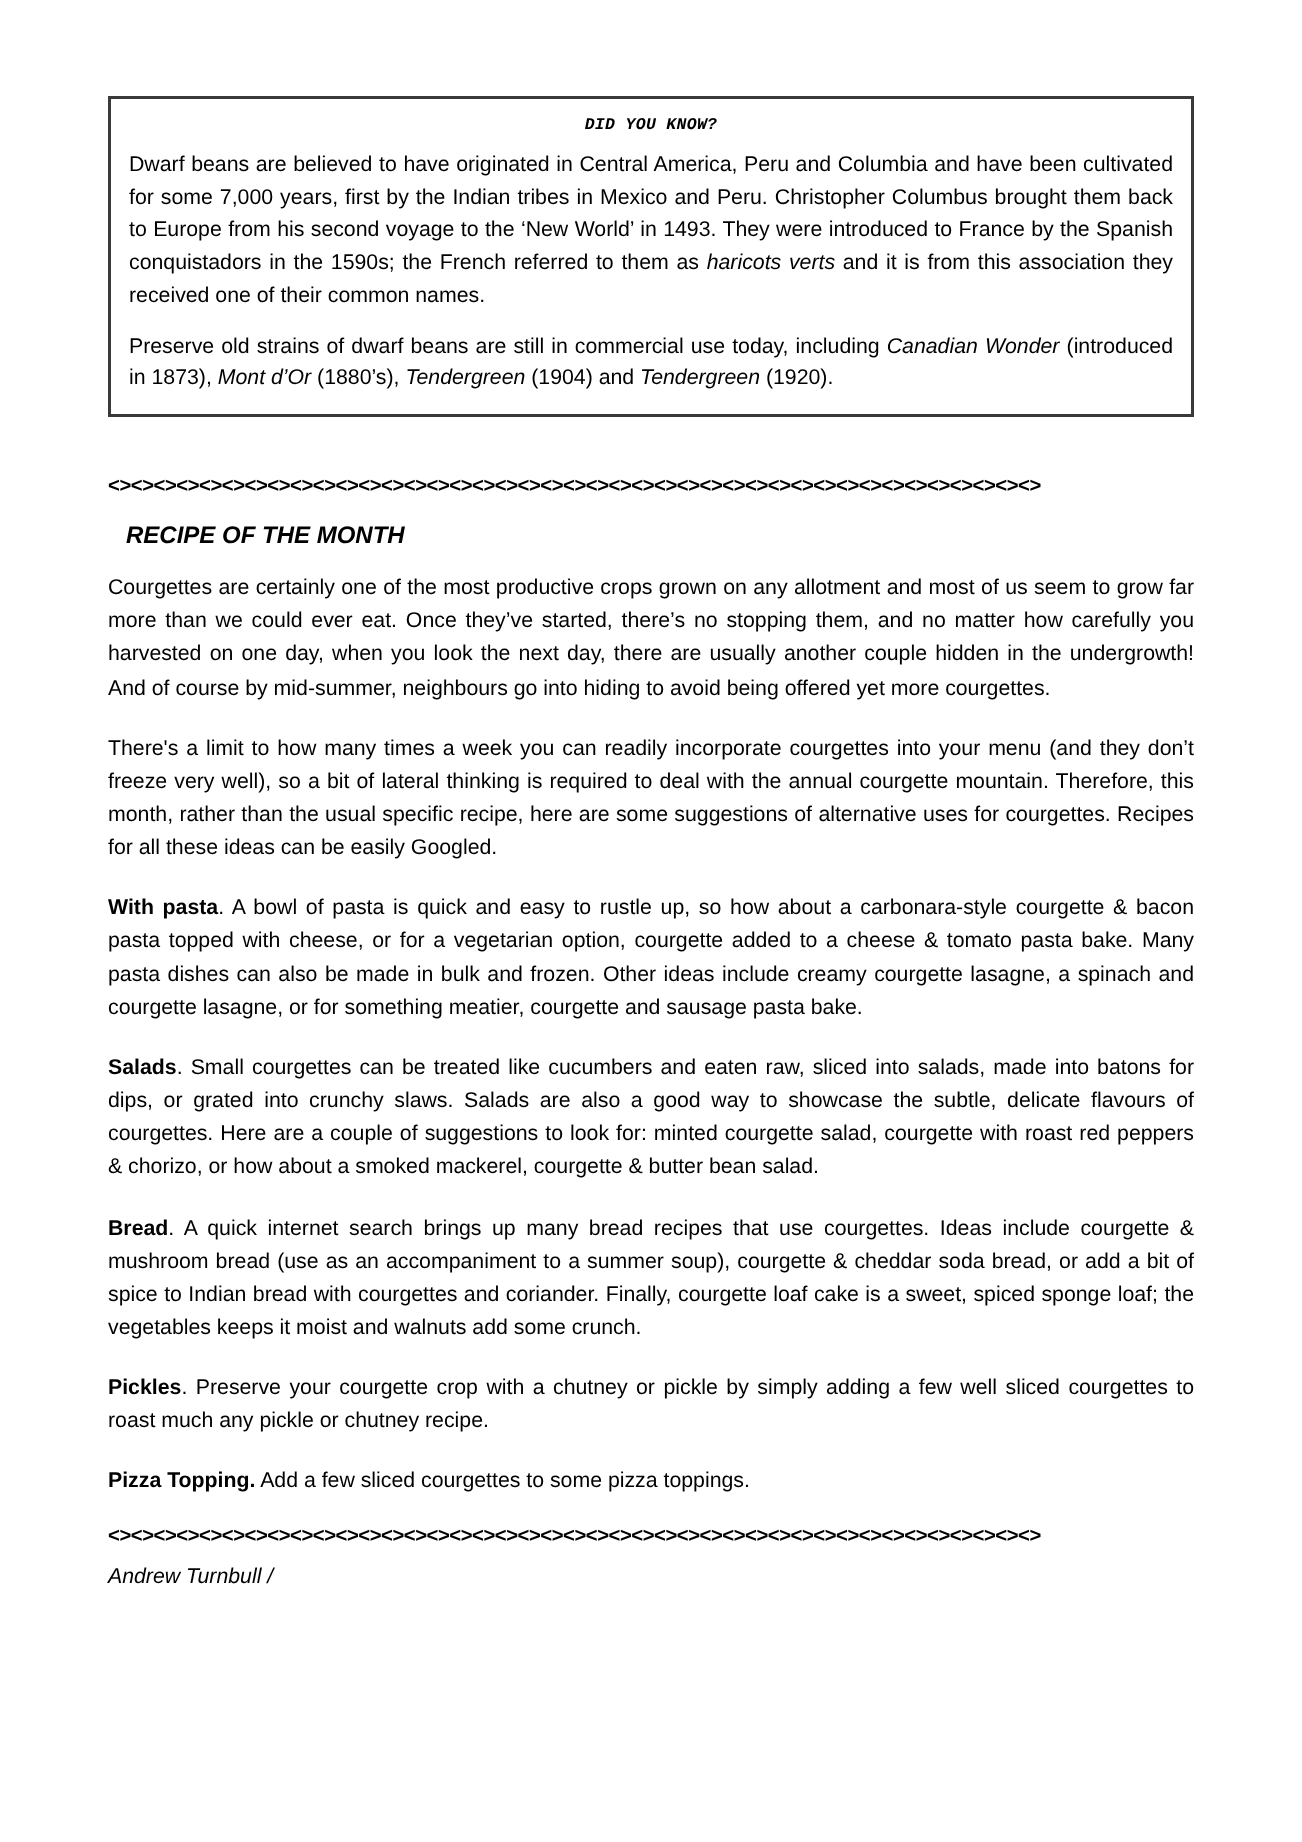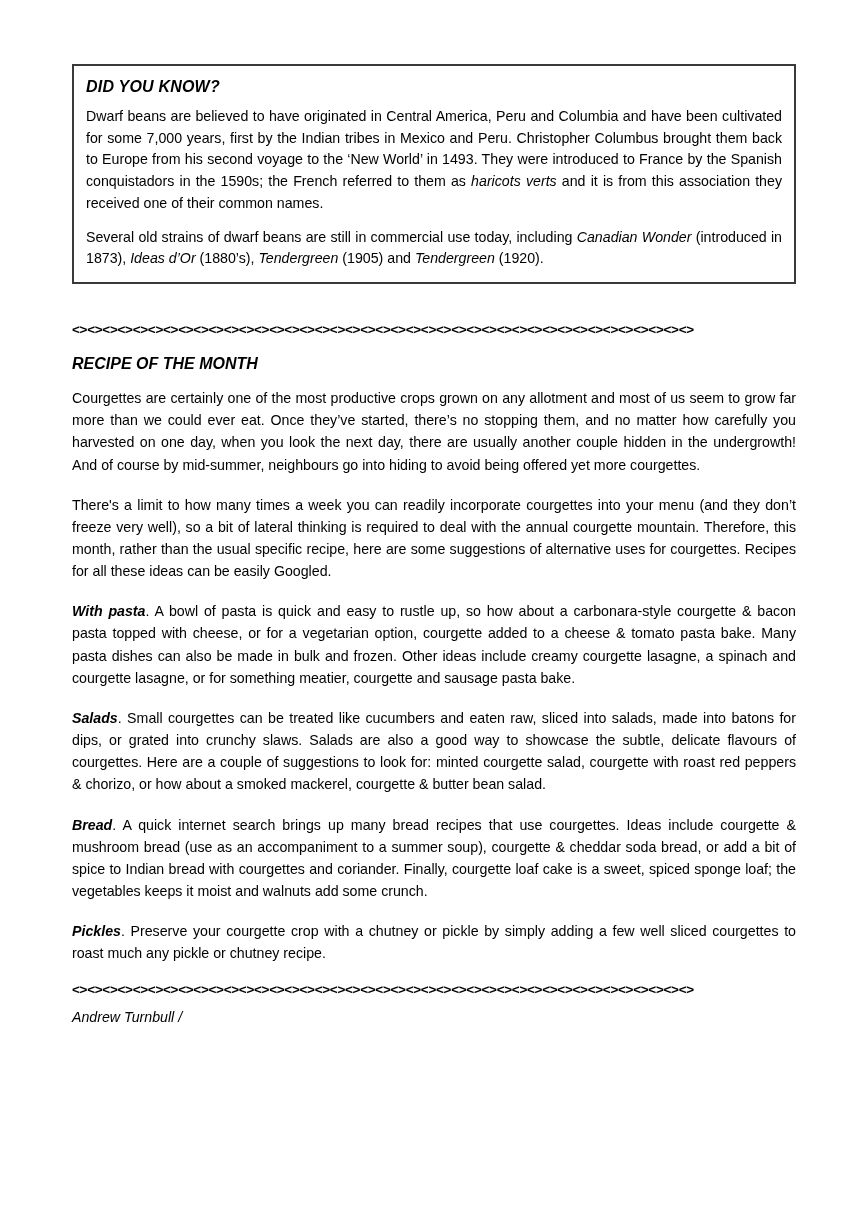--- a/index.html
+++ b/index.html
@@ -27,25 +27,27 @@
 
   
   .fact-box {
     border: 2px solid #3a3a3a;
     box-shadow: 0 0 0 1px #ffffff inset;
     padding: 10px 12px 12px 12px;
     margin-top: 6px;
     box-sizing: border-box;
   }
   .fact-title {
+    text-align: center;
     font-weight: bold;
     font-style: italic;
-    font-size: 16px;
+    font-size: 11px;
     letter-spacing: 0.2px;
     margin: 2px 0 10px 0;
+    font-family: Liberation Mono, monospace;
   }
   .fact-para {
     font-size: 14.2px;
     line-height: 1.53;
     text-align: justify;
     margin: 0 0 12px 0;
   }
   .fact-para:last-child { margin-bottom: 0; }
   .it { font-style: italic; }
 
@@ -60,61 +62,62 @@
   }
   .divider-bottom {
     margin: 16px 0 0 0;
   }
 
   
   .recipe-title {
     font-weight: bold;
     font-style: italic;
     font-size: 16px;
-    margin: 18px 0 14px 0;
+    margin: 18px 0 14px 12px;
   }
   p.body {
     font-size: 14.2px;
     line-height: 1.56;
     text-align: justify;
     margin: 0 0 18px 0;
   }
   p.body.tight { margin-bottom: 17px; }
-  .lead { font-weight: bold; font-style: italic; }
+  .lead { font-weight: bold; }
 
   .signature {
     font-style: italic;
     font-size: 14.2px;
     margin: 12px 0 0 0;
   }
 </style>
 </head>
 <body>
 
 <div class="page">
 
   <div class="fact-box">
     <div class="fact-title">DID YOU KNOW?</div>
     <p class="fact-para"><span>Dwarf beans are believed to have originated in Central America, Peru and Columbia and have been cultivated for some 7,000 years, first by the Indian tribes in Mexico and Peru.  Christopher Columbus brought them back to Europe from his second voyage to the ‘New World’ in 1493.  They were introduced to France by the Spanish conquistadors in the 1590s; the French referred to them as </span><span class="it">haricots verts</span><span> and it is from this association they received one of their common names.</span></p>
-    <p class="fact-para"><span>Several old strains of dwarf beans are still in commercial use today, including </span><span class="it">Canadian Wonder</span><span> (introduced in 1873), </span><span class="it">Ideas d’Or</span><span> (1880’s), </span><span class="it">Tendergreen</span><span> (1905) and </span><span class="it">Tendergreen</span><span> (1920).</span></p>
+    <p class="fact-para"><span>Preserve old strains of dwarf beans are still in commercial use today, including </span><span class="it">Canadian Wonder</span><span> (introduced in 1873), </span><span class="it">Mont d’Or</span><span> (1880’s), </span><span class="it">Tendergreen</span><span> (1904) and </span><span class="it">Tendergreen</span><span> (1920).</span></p>
   </div>
 
   <div class="divider">&lt;&gt;&lt;&gt;&lt;&gt;&lt;&gt;&lt;&gt;&lt;&gt;&lt;&gt;&lt;&gt;&lt;&gt;&lt;&gt;&lt;&gt;&lt;&gt;&lt;&gt;&lt;&gt;&lt;&gt;&lt;&gt;&lt;&gt;&lt;&gt;&lt;&gt;&lt;&gt;&lt;&gt;&lt;&gt;&lt;&gt;&lt;&gt;&lt;&gt;&lt;&gt;&lt;&gt;&lt;&gt;&lt;&gt;&lt;&gt;&lt;&gt;&lt;&gt;&lt;&gt;&lt;&gt;&lt;&gt;&lt;&gt;&lt;&gt;&lt;&gt;&lt;&gt;&lt;&gt;&lt;&gt;</div>
 
   <div class="recipe-title">RECIPE OF THE MONTH</div>
 
   <p class="body">Courgettes are certainly one of the most productive crops grown on any allotment and most of us seem to grow far more than we could ever eat.  Once they’ve started, there’s no stopping them, and no matter how carefully you harvested on one day, when you look the next day, there are usually another couple hidden in the undergrowth!  And of course by mid-summer, neighbours go into hiding to avoid being offered yet more courgettes.</p>
   <p class="body">There's a limit to how many times a week you can readily incorporate courgettes into your menu (and they don’t freeze very well), so a bit of lateral thinking is required to deal with the annual courgette mountain.  Therefore, this month, rather than the usual specific recipe, here are some suggestions of alternative uses for courgettes.  Recipes for all these ideas can be easily Googled.</p>
 
   <p class="body"><span class="lead">With pasta</span><span>.  A bowl of pasta is quick and easy to rustle up, so how about a carbonara-style courgette &amp; bacon pasta topped with cheese, or for a vegetarian option, courgette added to a cheese &amp; tomato pasta bake.  Many pasta dishes can also be made in bulk and frozen.  Other ideas include creamy courgette lasagne, a spinach and courgette lasagne, or for something meatier, courgette and sausage pasta bake.</span></p>
 
   <p class="body"><span class="lead">Salads</span><span>.  Small courgettes can be treated like cucumbers and eaten raw, sliced into salads, made into batons for dips, or grated into crunchy slaws.  Salads are also a good way to showcase the subtle, delicate flavours of courgettes.  Here are a couple of suggestions to look for: minted courgette salad, courgette with roast red peppers &amp; chorizo, or how about a smoked mackerel, courgette &amp; butter bean salad.</span></p>
 
   <p class="body"><span class="lead">Bread</span><span>.  A quick internet search brings up many bread recipes that use courgettes.  Ideas include courgette &amp; mushroom bread (use as an accompaniment to a summer soup), courgette &amp; cheddar soda bread, or add a bit of spice to Indian bread with courgettes and coriander.  Finally, courgette loaf cake is a sweet, spiced sponge loaf; the vegetables keeps it moist and walnuts add some crunch.</span></p>
 
   <p class="body"><span class="lead">Pickles</span><span>.  Preserve your courgette crop with a chutney or pickle by simply adding a few well sliced courgettes to roast much any pickle or chutney recipe.</span></p>
 
+  <p class="body tight"><span class="lead">Pizza Topping.</span><span>  Add a few sliced courgettes to some pizza toppings.</span></p>
 
   <div class="divider divider-bottom">&lt;&gt;&lt;&gt;&lt;&gt;&lt;&gt;&lt;&gt;&lt;&gt;&lt;&gt;&lt;&gt;&lt;&gt;&lt;&gt;&lt;&gt;&lt;&gt;&lt;&gt;&lt;&gt;&lt;&gt;&lt;&gt;&lt;&gt;&lt;&gt;&lt;&gt;&lt;&gt;&lt;&gt;&lt;&gt;&lt;&gt;&lt;&gt;&lt;&gt;&lt;&gt;&lt;&gt;&lt;&gt;&lt;&gt;&lt;&gt;&lt;&gt;&lt;&gt;&lt;&gt;&lt;&gt;&lt;&gt;&lt;&gt;&lt;&gt;&lt;&gt;&lt;&gt;&lt;&gt;&lt;&gt;</div>
 
   <div class="signature">Andrew Turnbull  /  </div>
 
 </div>
 
 </body></html>

